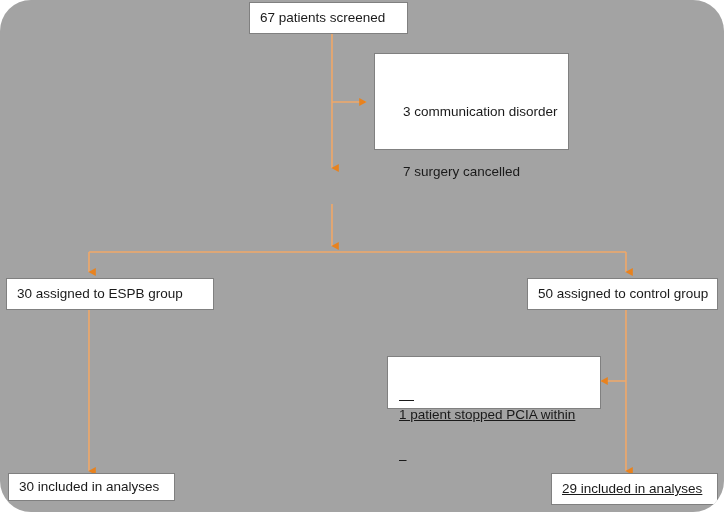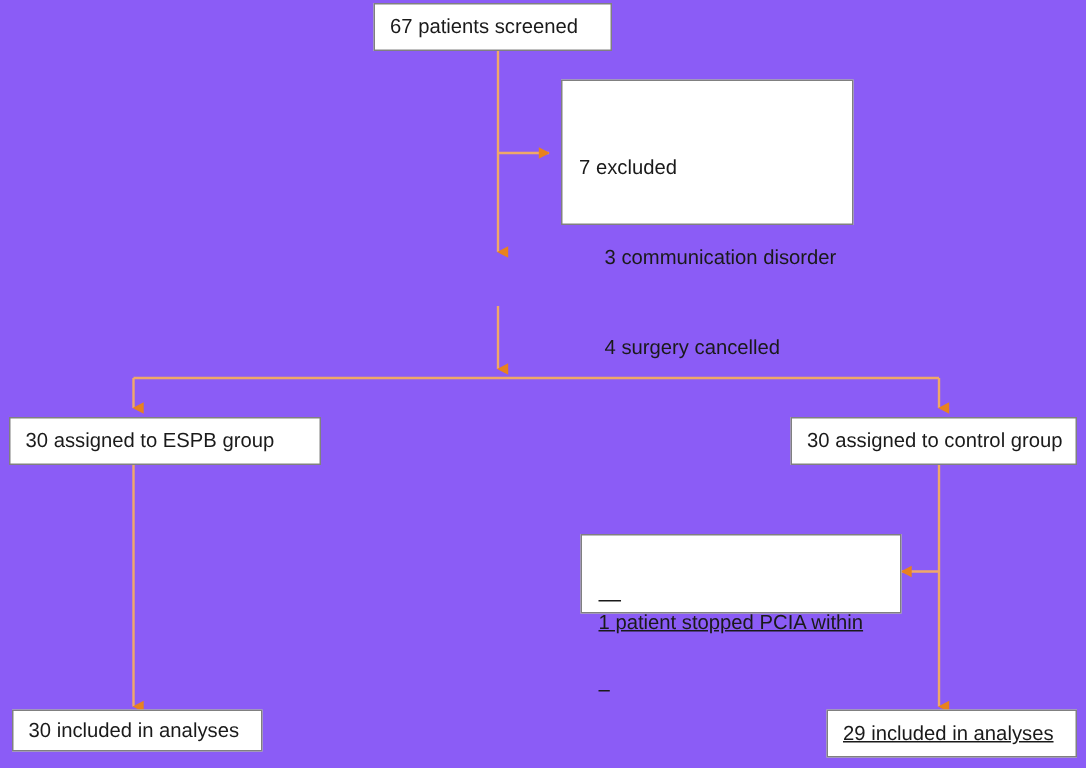--- a/index.html
+++ b/index.html
@@ -4,23 +4,24 @@
 <style>
   html, body {
     margin: 0;
     padding: 0;
     background: #ffffff;
   }
   #diagram {
     position: relative;
     width: 724px;
     height: 512px;
-    background: #8b5cf6;
+    background: #a3a3a3;
     font-family: "Liberation Sans", sans-serif;
     overflow: hidden;
+    border-radius: 31px;
   }
   .node {
     position: absolute;
     box-sizing: border-box;
     border: 1px solid #808080;
     background: #ffffff;
     color: #1a1a1a;
     font-size: 13.5px;
     line-height: 20px;
     display: flex;
@@ -86,32 +87,31 @@
 
       <path d="M626,381 L601,381" marker-end="url(#arrow-left)"></path>
     </g>
   </svg>
 
   <div class="node" style="left:249px; top:2px; width:159px; height:32px;">
     <span>67 patients screened</span>
   </div>
 
   <div class="node multiline" style="left:374px; top:53px; width:195px; height:97px;">
-    <span class="line">7 excluded</span>
     <span class="line indent">3 communication disorder</span>
-    <span class="line indent">4 surgery cancelled</span>
+    <span class="line indent">7 surgery cancelled</span>
   </div>
 
 
   <div class="node" style="left:6px; top:278px; width:208px; height:32px;">
     <span>30 assigned to ESPB group</span>
   </div>
 
   <div class="node" style="left:527px; top:278px; width:191px; height:32px;">
-    <span>30 assigned to control group</span>
+    <span>50 assigned to control group</span>
   </div>
 
   <div class="node multiline" style="left:387px; top:356px; width:214px; height:53px;text-decoration:underline;">
     <span class="line">1 patient stopped PCIA within</span>
   </div>
 
   <div class="node" style="left:8px; top:473px; width:167px; height:28px;">
     <span>30 included in analyses</span>
   </div>
 

